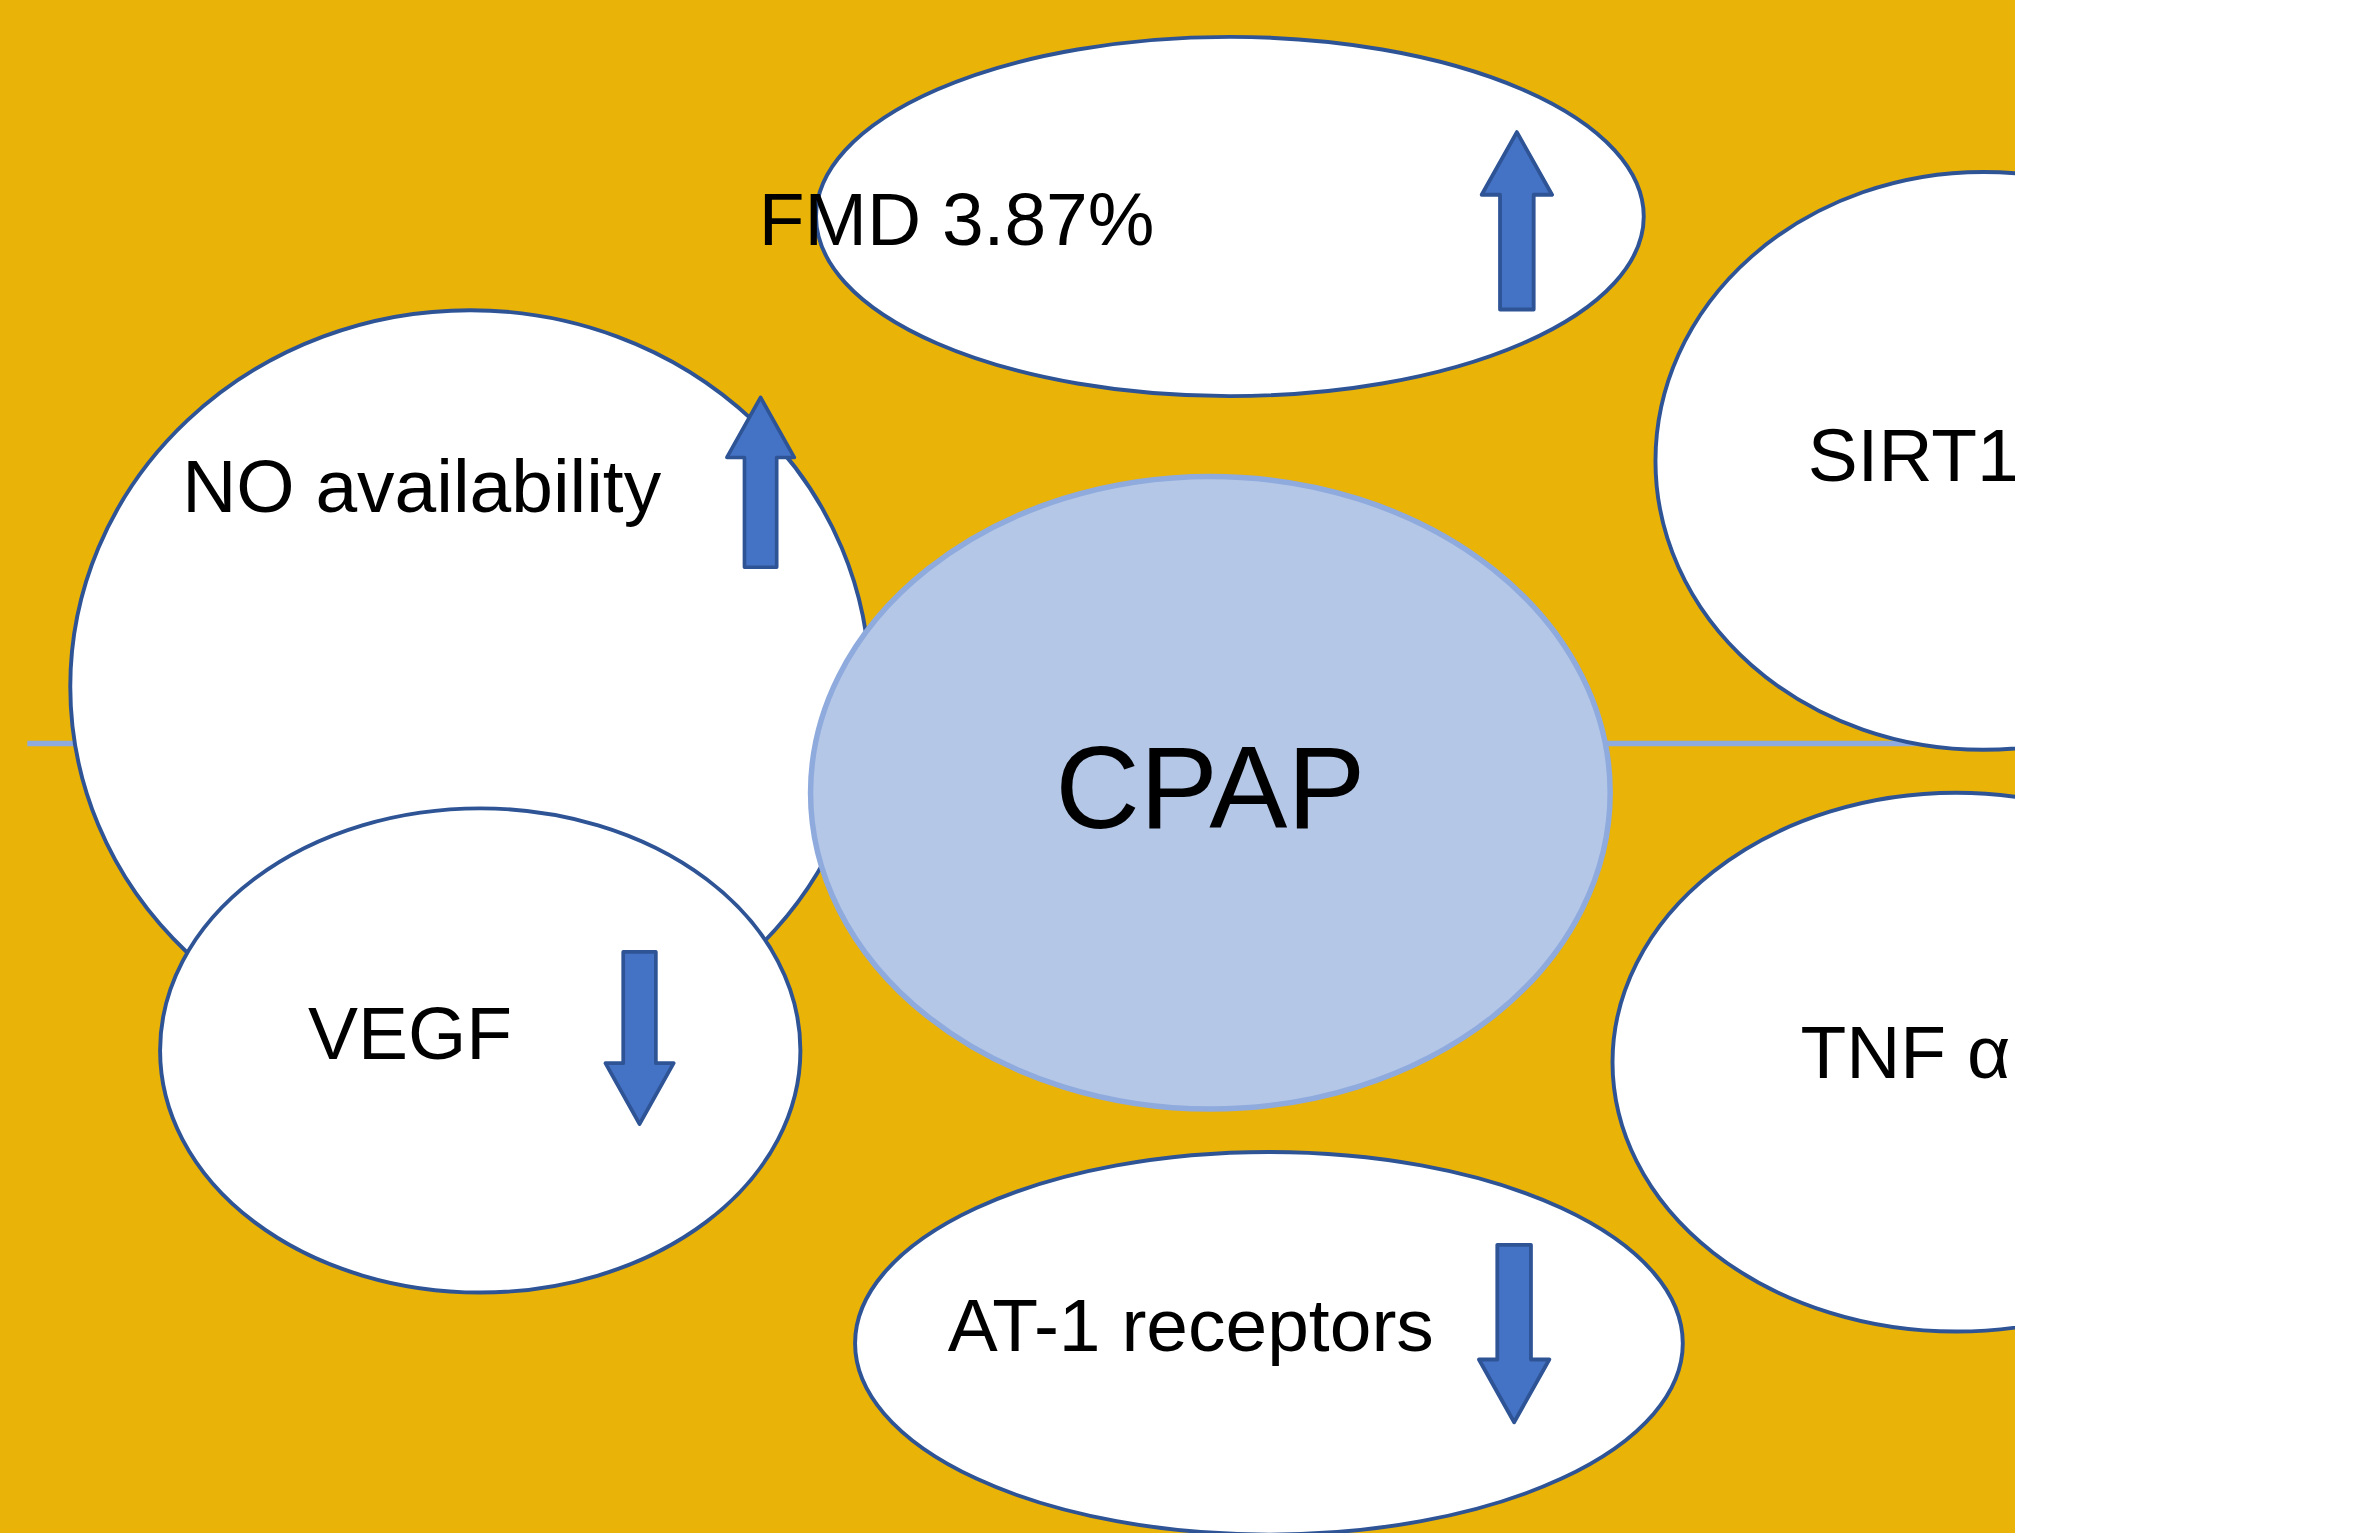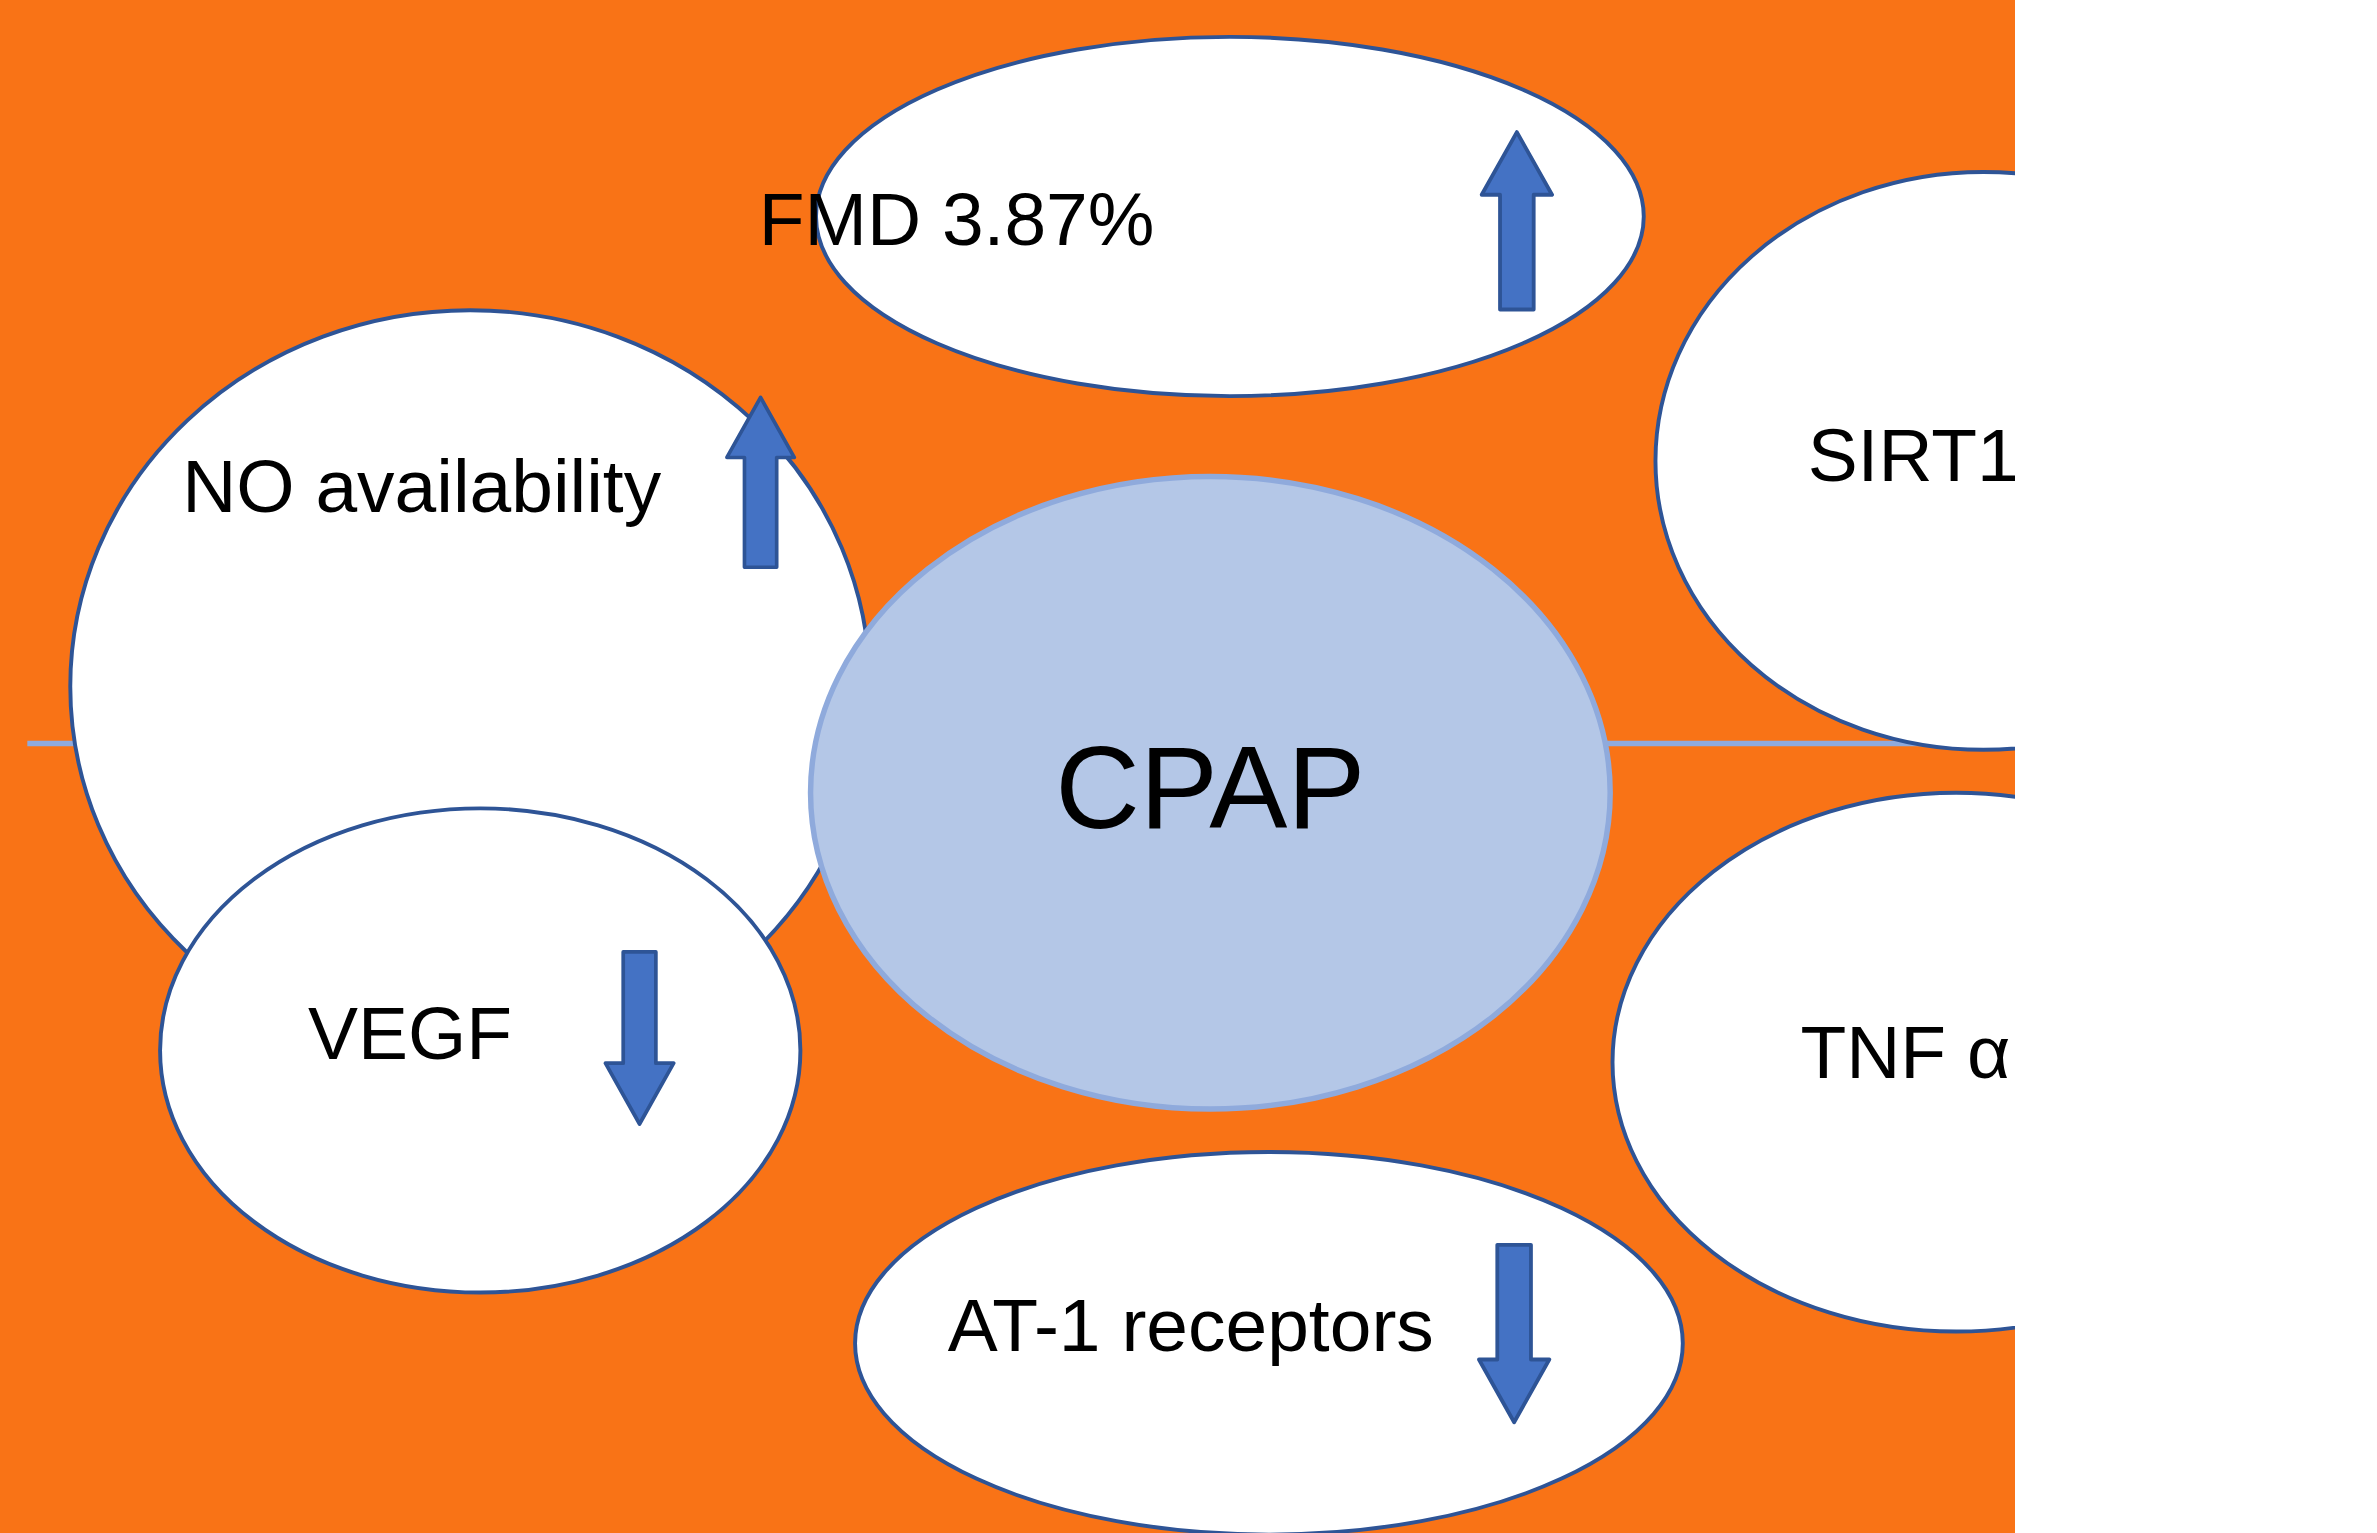--- a/index.html
+++ b/index.html
@@ -8,21 +8,21 @@
     padding: 0;
     background: #ffffff;
   }
   body {
     font-family: "Liberation Sans", sans-serif;
   }
   #canvas {
     position: relative;
     width: 2015px;
     height: 1534px;
-    background: #f97316;
+    background: #eab308;
     overflow: hidden;
   }
   #diagram-svg {
     position: absolute;
     inset: 0;
     width: 2377px;
     height: 1534px;
     display: block;
   }
   .node-label {

